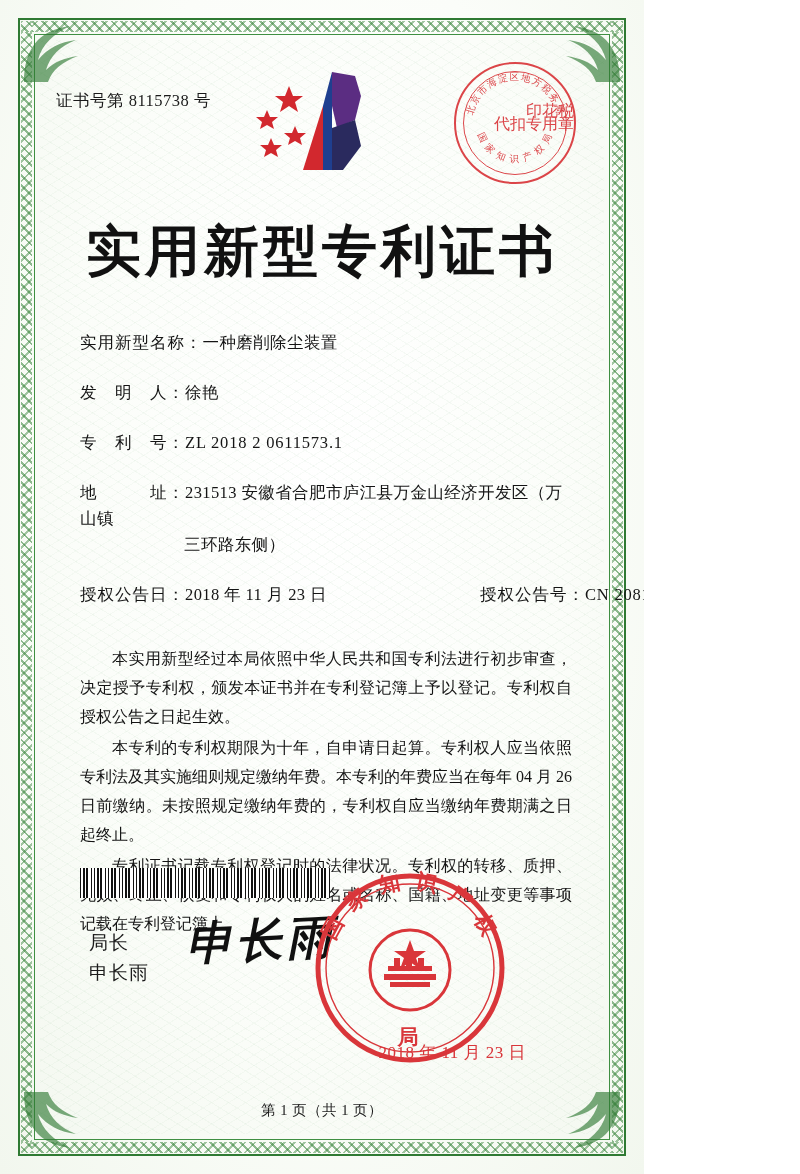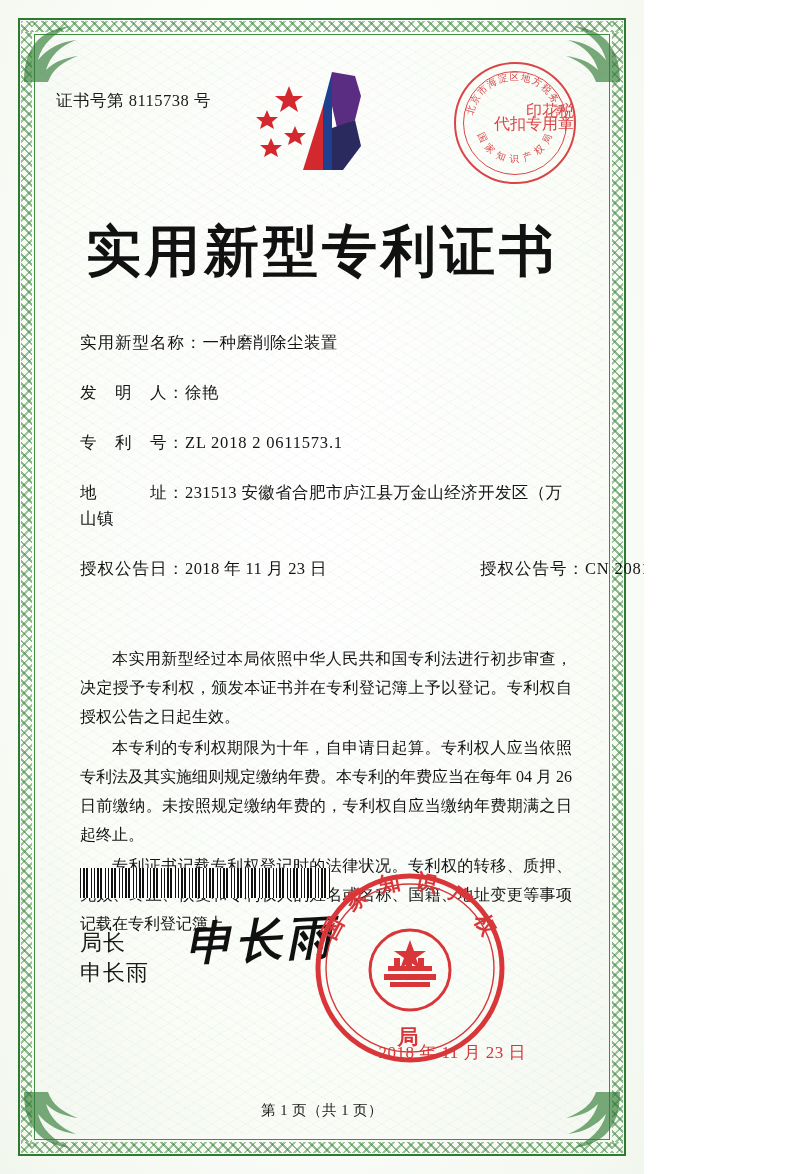--- a/index.html
+++ b/index.html
@@ -183,22 +183,22 @@
     left: 24px; top: 820px;
     width: 250px; height: 30px;
     background: repeating-linear-gradient(
       to right,
       #111 0 1px, #fff 1px 3px, #111 3px 5px, #fff 5px 6px,
       #111 6px 8px, #fff 8px 11px, #111 11px 12px, #fff 12px 14px);
   }
 
   .signature-block {
     position: absolute;
-    left: 24px; top: 880px;
-    font-size: 22px;
+    left: 33px; top: 880px;
+    font-size: 19px;
     line-height: 30px;
     letter-spacing: 1px;
   }
   .handwriting {
     position: absolute;
     left: 130px; top: 862px;
     font-family: "DejaVu Serif", serif;
     font-size: 46px;
     font-style: italic;
     font-weight: bold;
@@ -314,20 +314,21 @@
       </div>
 
       <div class="field">
         <span class="lbl">专　利　号：</span><span class="val mono">ZL 2018 2 0611573.1</span>
       </div>
 
 
 
       <div class="field">
         <span class="lbl">地　　　址：</span><span class="val">231513 安徽省合肥市庐江县万金山经济开发区（万山镇</span>
+        <span class="cont">三环路东侧）</span>
       </div>
 
       <div class="field two-col">
         <span class="lbl">授权公告日：</span><span class="val">2018 年 11 月 23 日</span>
         <span class="right">
           <span class="lbl">授权公告号：</span><span class="val mono">CN 208132727 U</span>
         </span>
       </div>
 
     </div>

